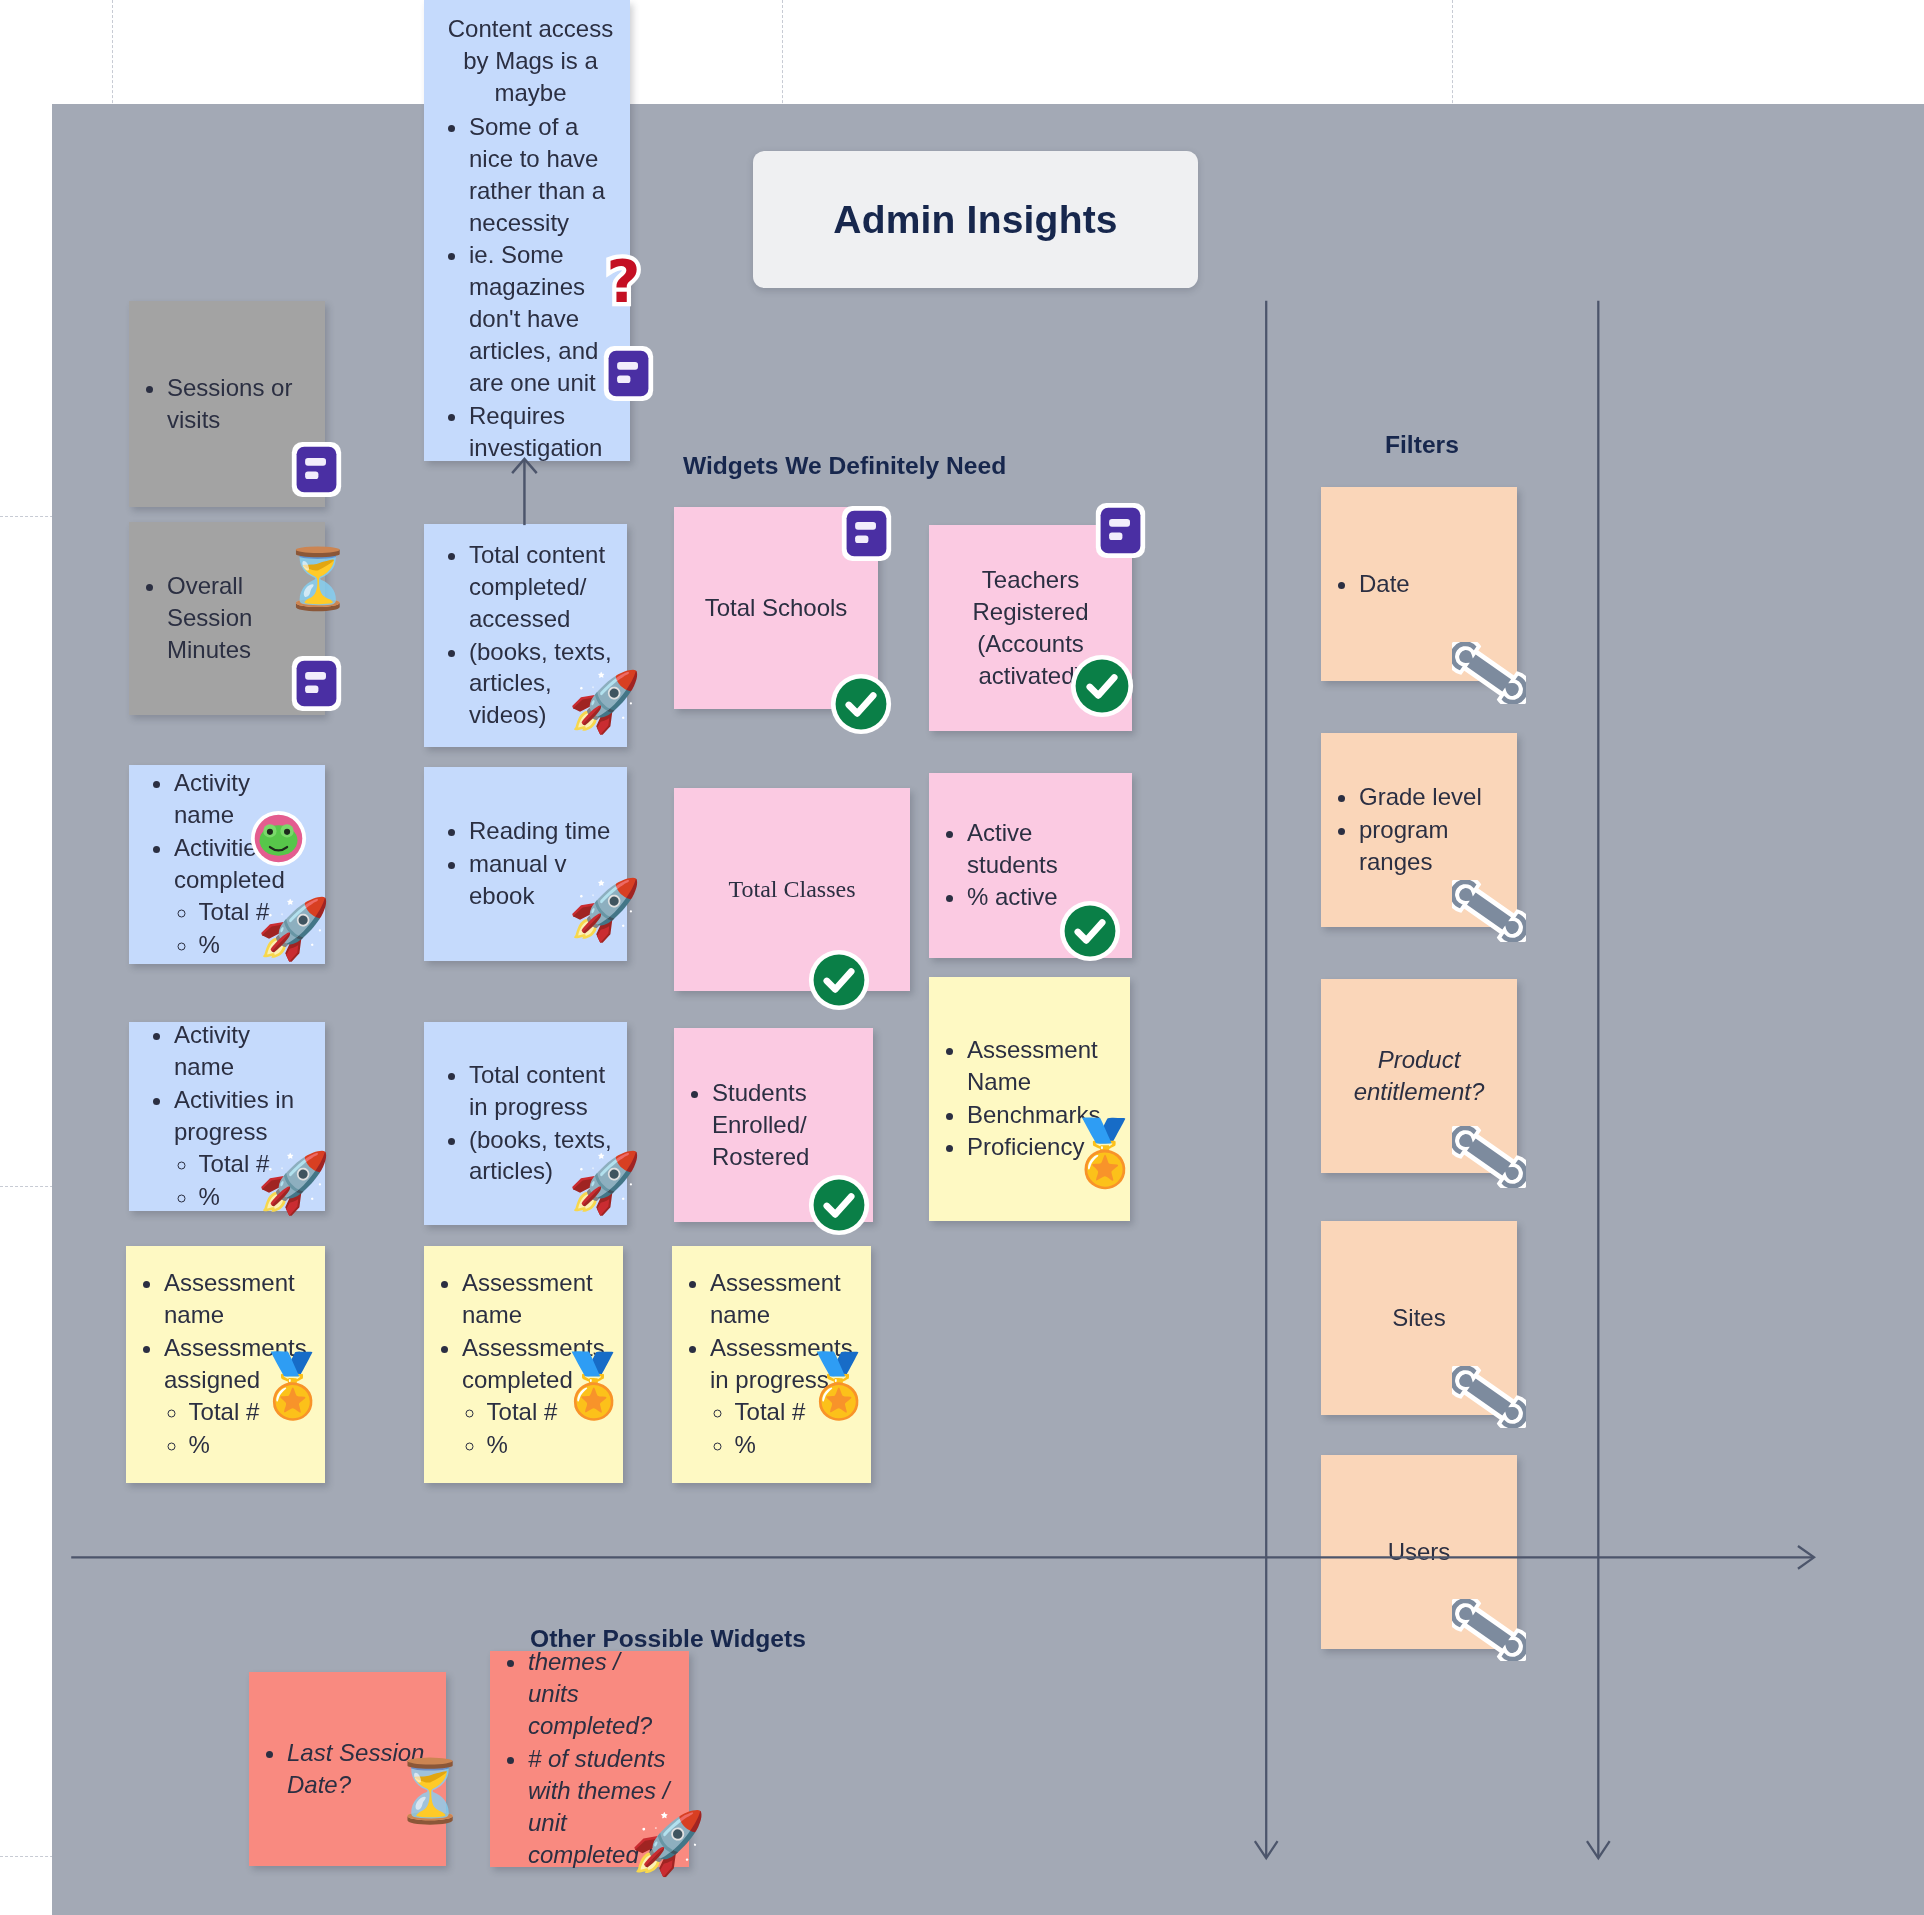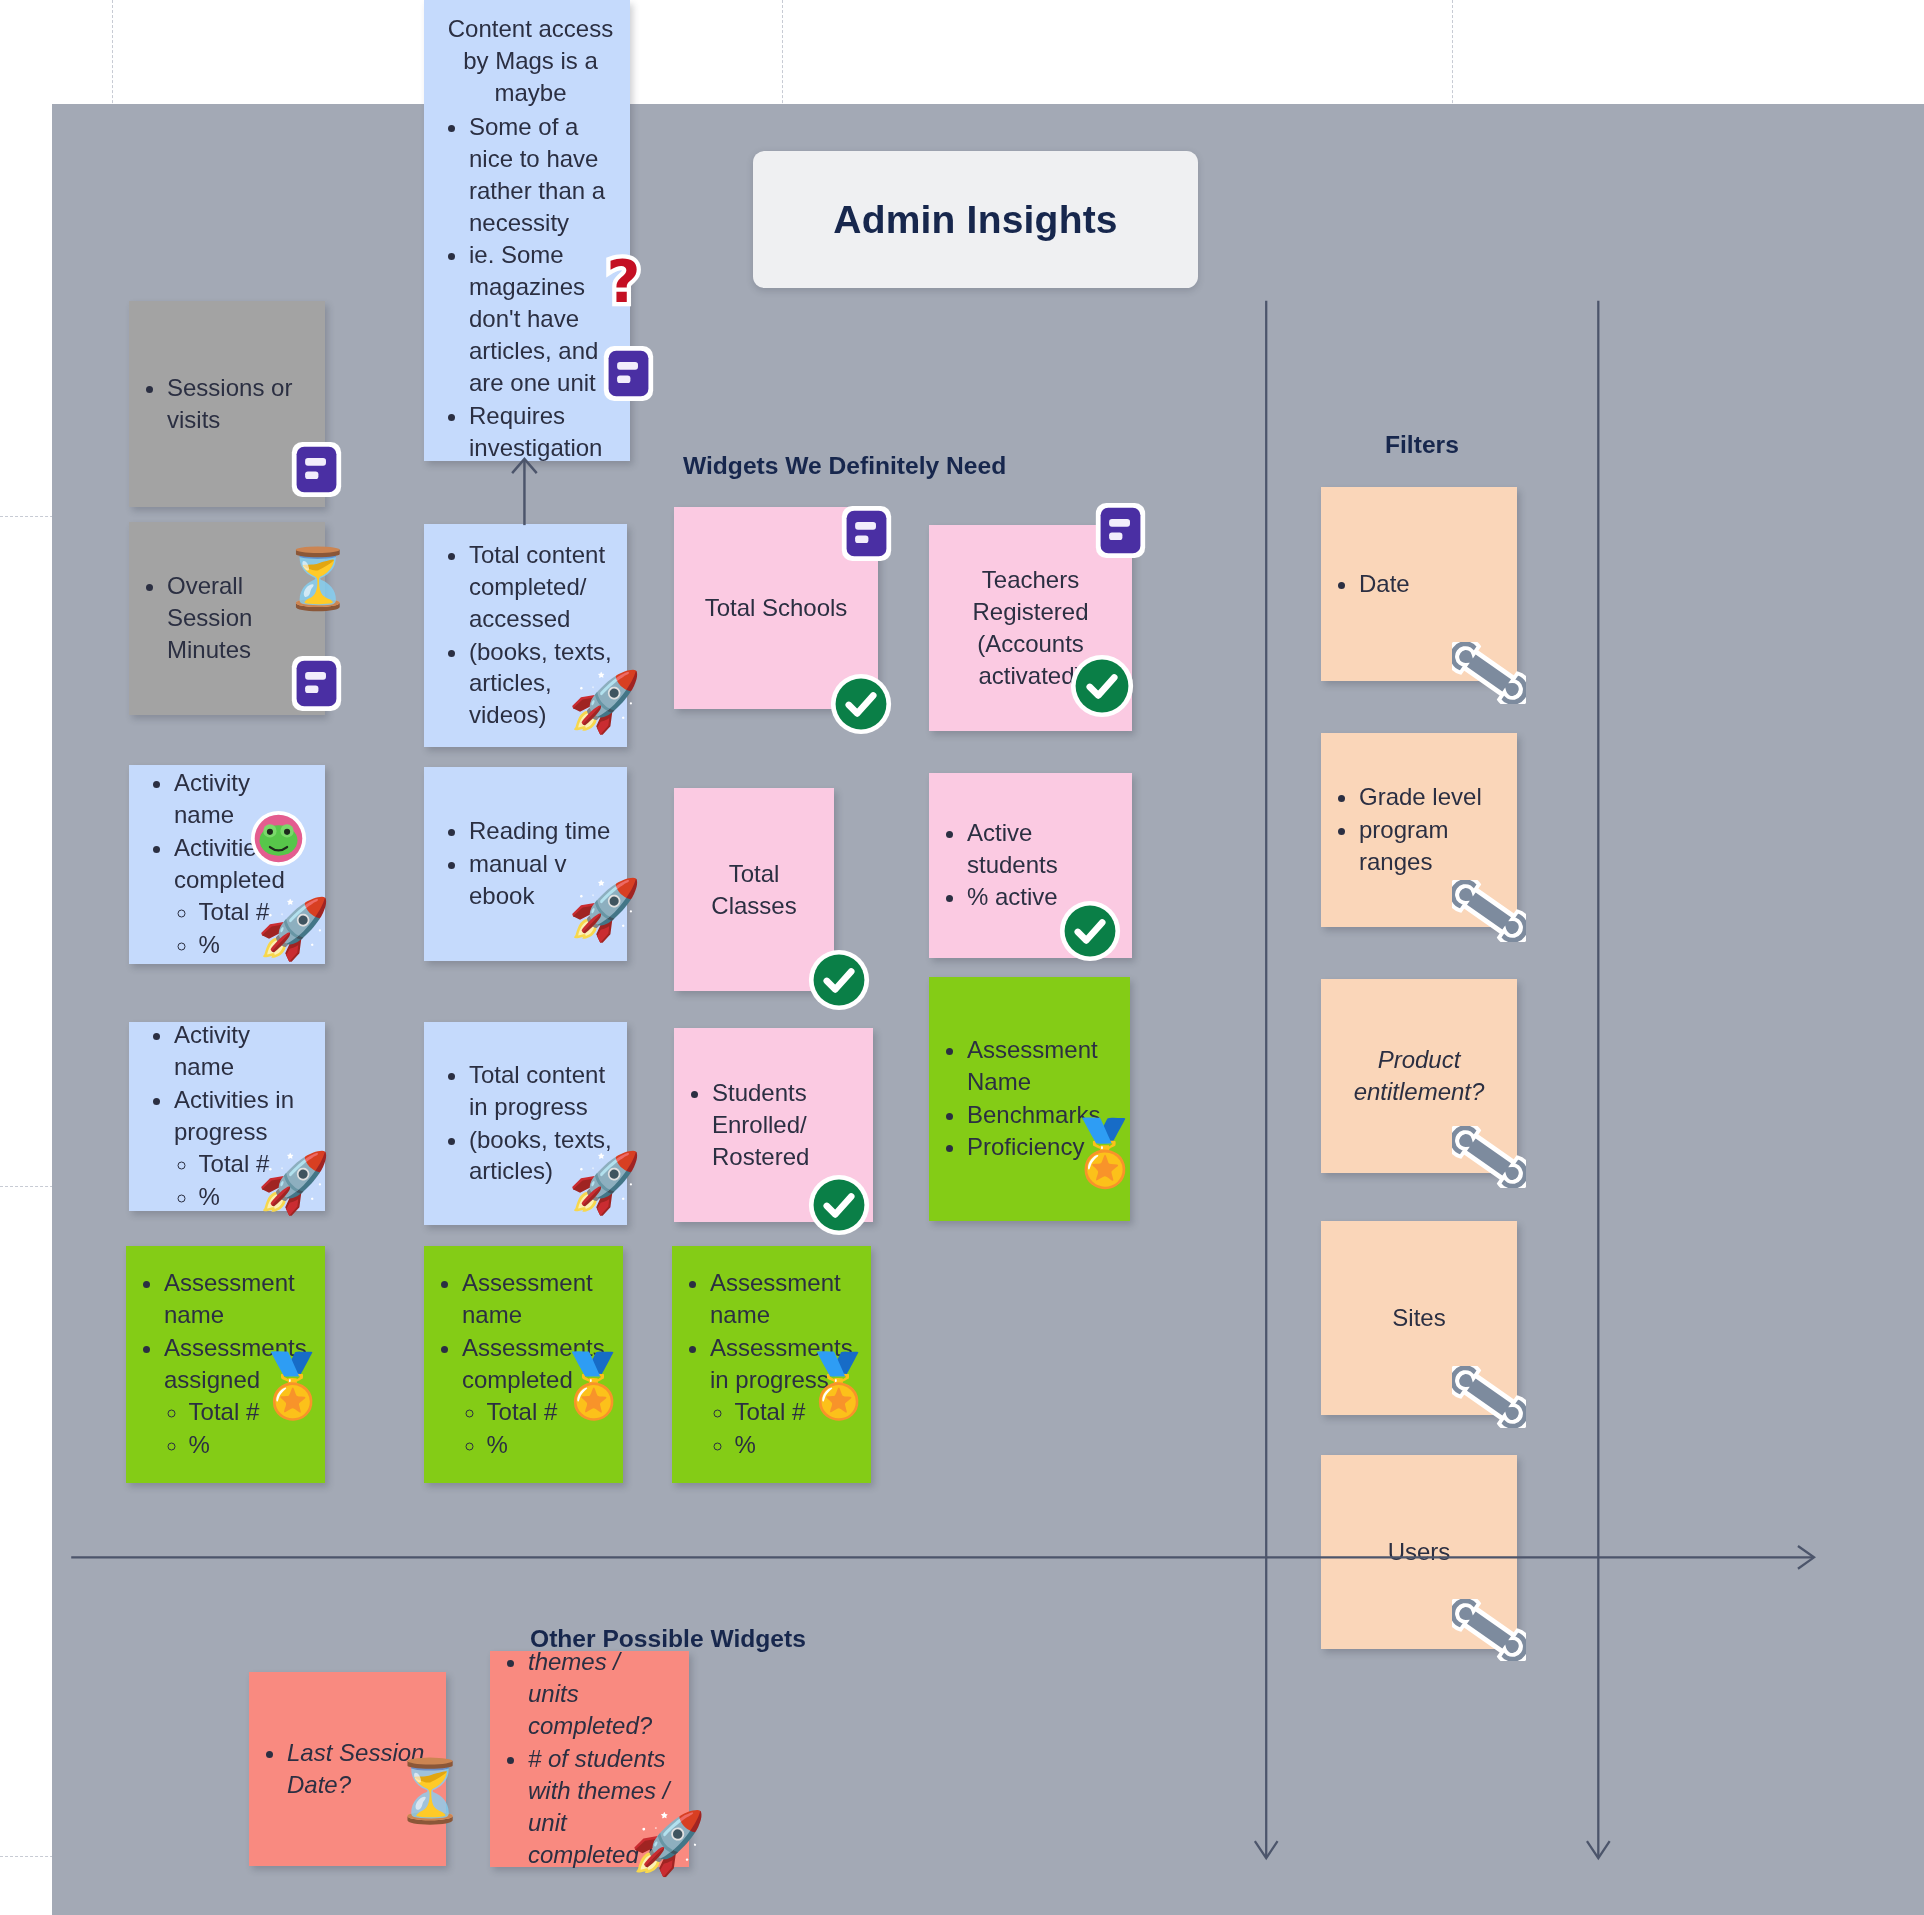--- a/index.html
+++ b/index.html
@@ -56,21 +56,21 @@
   .sticky ul ul {
     padding-left:24.6px; list-style:circle; margin:0;
   }
   .sticky li { margin:0 0 0.9px 0; }
   .sticky .plain { width:100%; }
   .italic, .italic ul li { font-style:italic; }
 
   .c-green  { background:#a3a3a3; }
   .c-blue   { background:#c5dafc;padding-left:22px; }
   .c-pink   { background:#fbcae2; }
-  .c-yellow { background:#84cc16; }
+  .c-yellow { background:#fef9c3; }
   .c-orange { background:#fad6b9; }
   .c-red    { background:#f98a80; }
 
   
   #title-card {
     position:absolute;
     left:753px; top:151px; width:445px; height:137px;
     background:#eff0f2;
     border-radius:11.4px;
     display:flex; align-items:center; justify-content:center;
@@ -317,21 +317,21 @@
   </svg>
 </div>
 <div class="sticker" style="left:829px; top:672px;">
   <svg width="64" height="64" viewBox="0 0 68 68">
     <circle cx="34" cy="34" r="32" fill="#ffffff"></circle>
     <circle cx="34" cy="34" r="27" fill="#0a7f47"></circle>
     <polyline points="21,35 30,44 47,25" fill="none" stroke="#ffffff" stroke-width="7" stroke-linecap="round" stroke-linejoin="round"></polyline>
   </svg>
 </div>
 
-<div class="sticky c-pink center" style="left:674px; top:788px; width:160px; height:203px;">
+<div class="sticky c-pink center" style="left:674px; top:788px; width:236px; height:203px;font-family:Liberation Serif, serif;">
   <span>Total Classes</span>
 </div>
 <div class="sticker" style="left:807px; top:948px;">
   <svg width="64" height="64" viewBox="0 0 68 68">
     <circle cx="34" cy="34" r="32" fill="#ffffff"></circle>
     <circle cx="34" cy="34" r="27" fill="#0a7f47"></circle>
     <polyline points="21,35 30,44 47,25" fill="none" stroke="#ffffff" stroke-width="7" stroke-linecap="round" stroke-linejoin="round"></polyline>
   </svg>
 </div>
 

